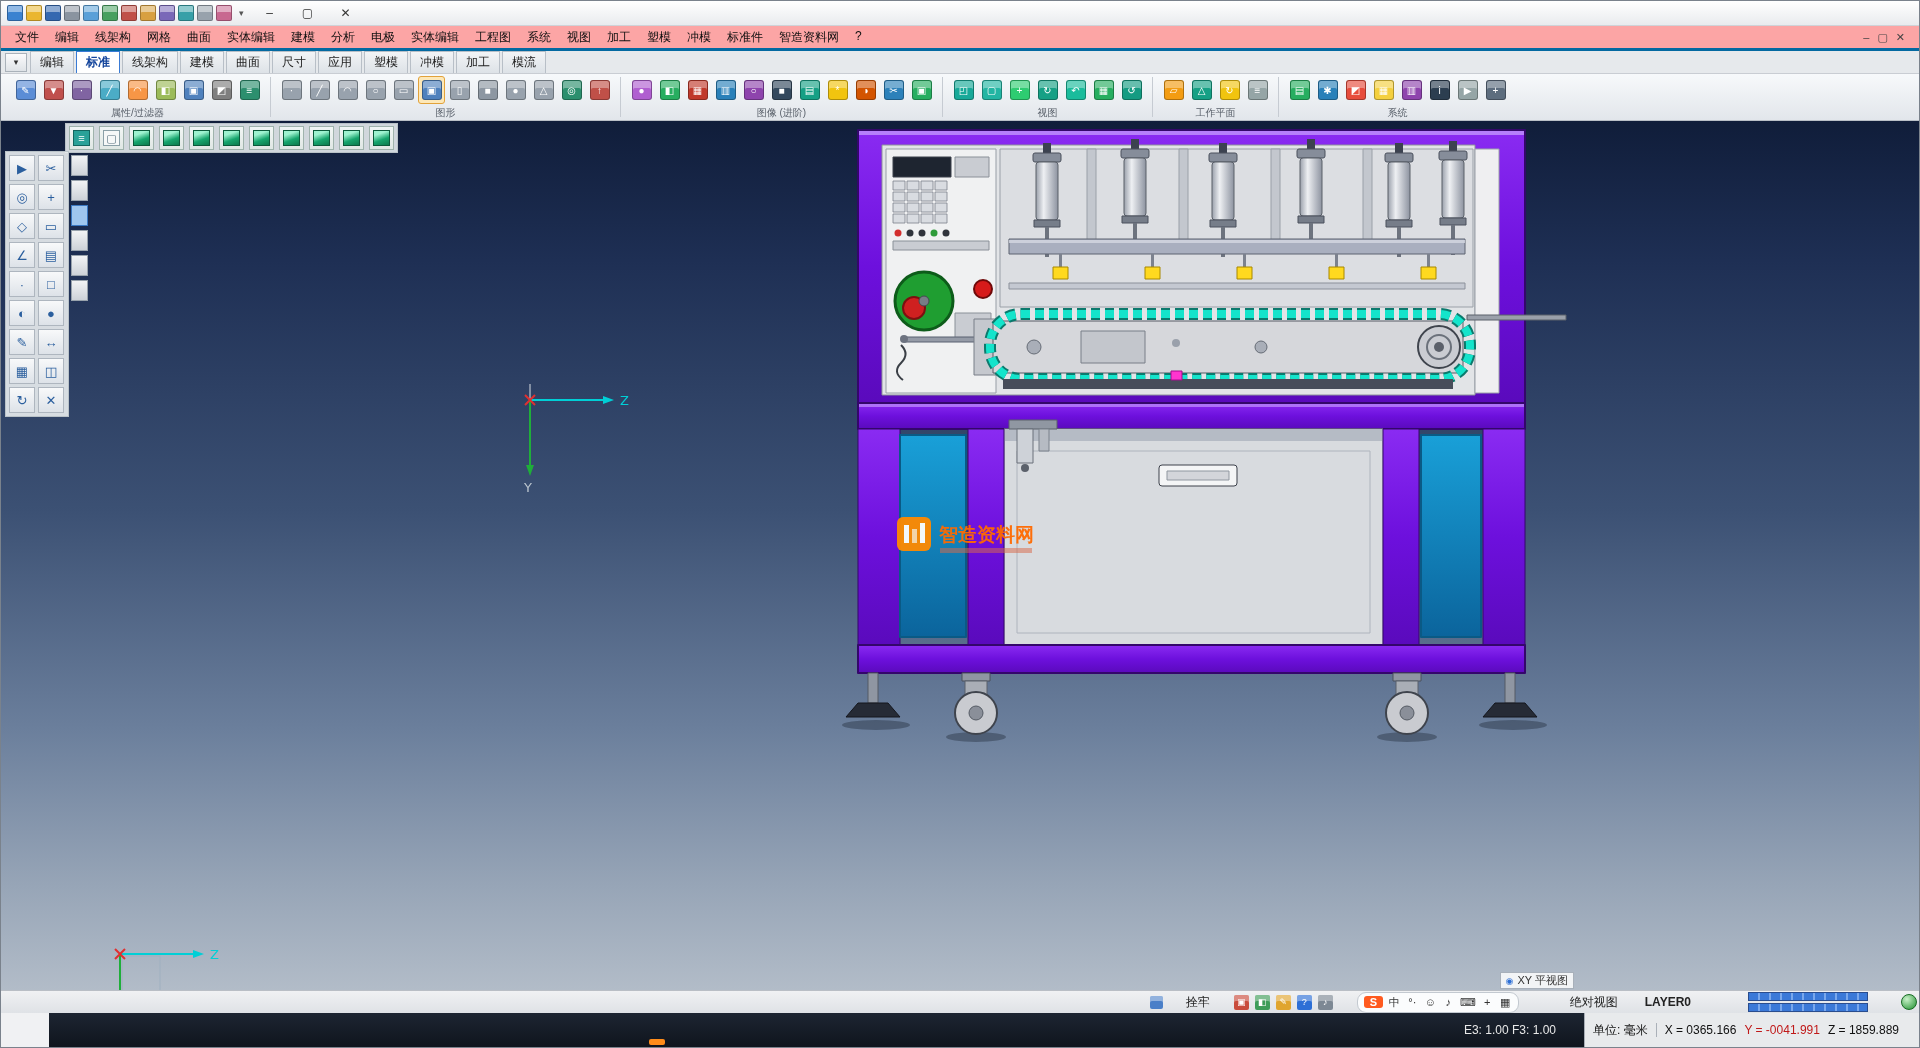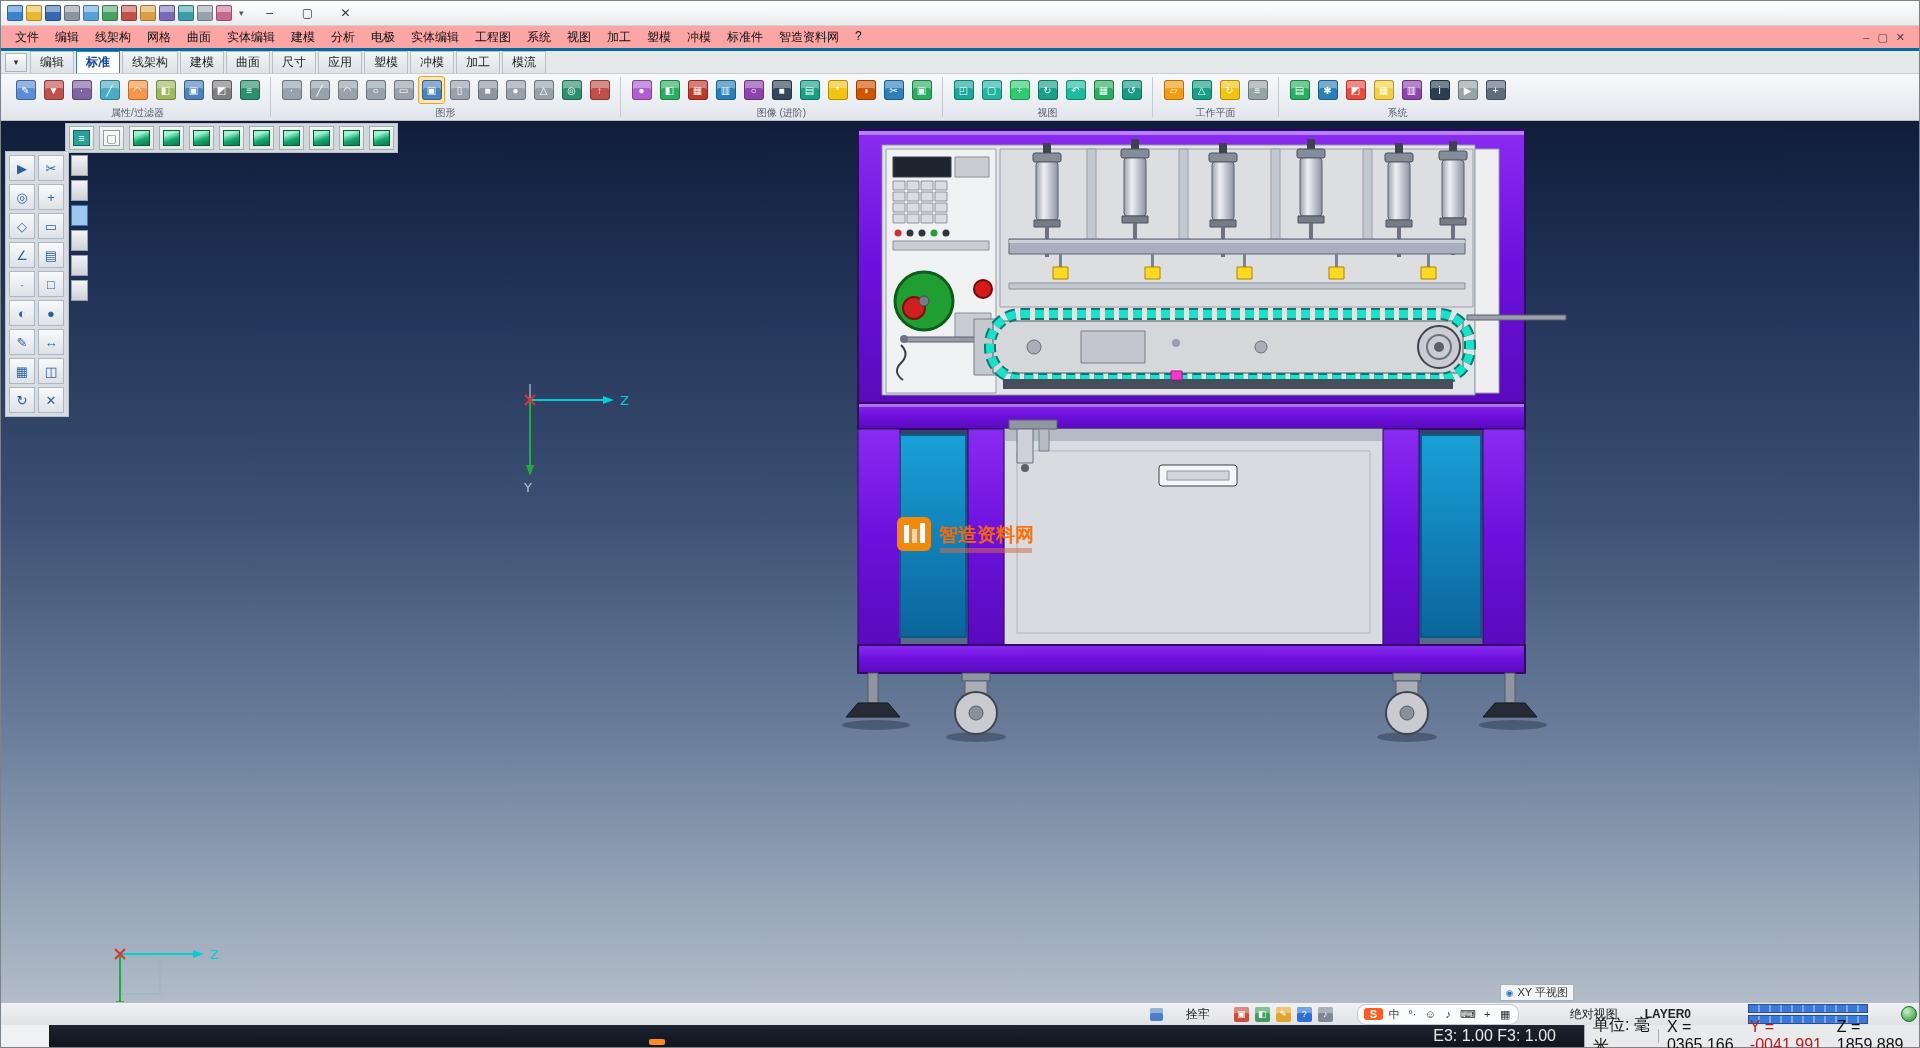--- a/index.html
+++ b/index.html
@@ -93,21 +93,21 @@
   .ime-ico{font-size:11px;color:#333;min-width:13px;text-align:center;}
   .ime-ico.logo{background:#ff5a1f;color:#fff;border-radius:3px;font-weight:bold;padding:0 3px;}
   .view-label{margin-left:28px;}
   .layer-label{font-weight:bold;margin:0 4px;}
   .mem-bars{display:flex;flex-direction:column;gap:2px;margin:0 10px 0 30px;}
   .mem-bars .bar{width:118px;height:7px;border:1px solid #2a4d8e;
     background:repeating-linear-gradient(90deg,#3b79d8 0 9px,#7aa8ec 9px 11px);}
   .sphere{width:14px;height:14px;border-radius:50%;border:1px solid #176b23;
     background:radial-gradient(circle at 35% 30%,#c9f2c9,#1f8f2f);}
 
-  .status2{height:22px;display:flex;font-size:16px;flex:0 0 auto;padding-left:48px;}
+  .status2{height:34px;display:flex;font-size:12px;flex:0 0 auto;padding-left:48px;}
   .dark-zone{flex:1;background:linear-gradient(#1d2532,#0f141d);display:flex;align-items:center;
     justify-content:flex-end;color:#e8e8e8;position:relative;}
   .factors{margin-right:28px;}
   .tb-blob{position:absolute;left:600px;bottom:2px;width:16px;height:6px;background:#ff8c1a;border-radius:2px;}
   .light-zone{width:335px;background:#e8eaec;border-left:1px solid #a8aeb6;display:flex;
     align-items:center;gap:8px;padding:0 8px;color:#101010;box-sizing:border-box;}
   .vsep{width:1px;height:14px;background:#aab0b8;}
   .cy{color:#c01818;}
 </style>
 </head>

